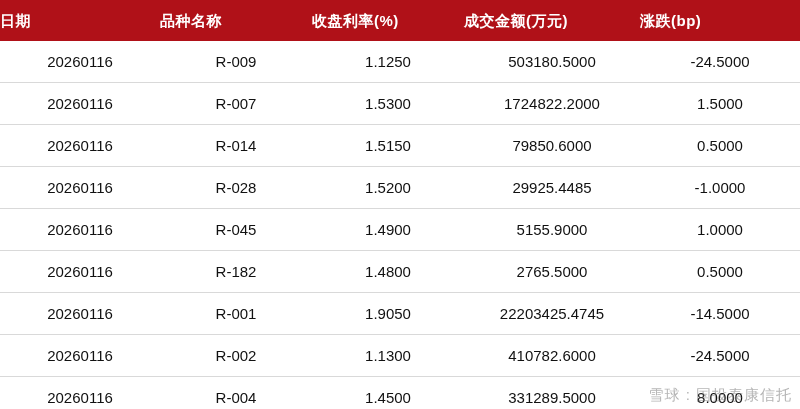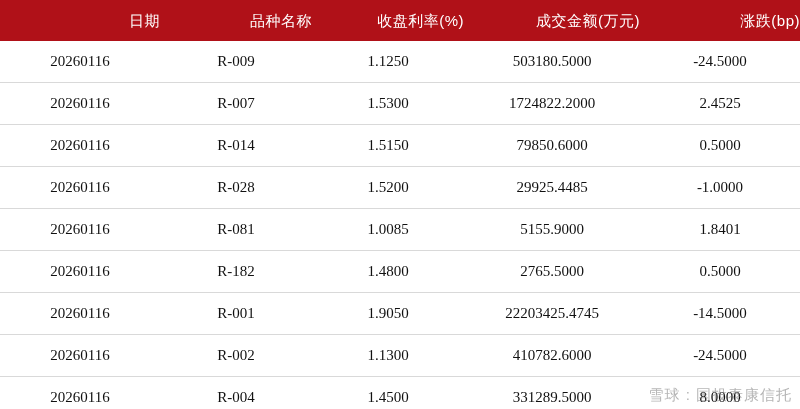--- a/index.html
+++ b/index.html
@@ -27,41 +27,40 @@
   table.rate-table col.c0 { width: 160px; }
   table.rate-table col.c1 { width: 152px; }
   table.rate-table col.c2 { width: 152px; }
   table.rate-table col.c3 { width: 176px; }
   table.rate-table col.c4 { width: 160px; }
 
   thead th {
     background: #b01118;
     color: #ffffff;
     font-size: 15px;
-    font-weight: normal;
+    font-weight: bold;
     height: 41px;
     line-height: 41px;
     padding: 0;
-    text-align: right;
+    text-align: left;
     border: none;
     letter-spacing: 0.5px;
   }
   tbody td {
     height: 41px;
     line-height: 41px;
     padding: 0;
     text-align: center;
     font-size: 15px;
     color: #111111;
     background: #ffffff;
     border-bottom: 1px solid #d9d9d9;
     border-right: none;
     white-space: nowrap;
     overflow: hidden;
-    font-family: Liberation Serif, serif;
   }
   tbody tr:last-child td {
     border-bottom: none;
   }
   .watermark {
     position: absolute;
     right: 8px;
     bottom: 4px;
     font-size: 15px;
     color: rgba(120,120,120,0.55);
@@ -97,42 +96,42 @@
         <td>R-009</td>
         <td>1.1250</td>
         <td>503180.5000</td>
         <td>-24.5000</td>
       </tr>
       <tr>
         <td>20260116</td>
         <td>R-007</td>
         <td>1.5300</td>
         <td>1724822.2000</td>
-        <td>2.4525</td>
+        <td>1.5000</td>
       </tr>
       <tr>
         <td>20260116</td>
         <td>R-014</td>
         <td>1.5150</td>
         <td>79850.6000</td>
         <td>0.5000</td>
       </tr>
       <tr>
         <td>20260116</td>
         <td>R-028</td>
         <td>1.5200</td>
         <td>29925.4485</td>
         <td>-1.0000</td>
       </tr>
       <tr>
         <td>20260116</td>
-        <td>R-081</td>
-        <td>1.0085</td>
+        <td>R-045</td>
+        <td>1.4900</td>
         <td>5155.9000</td>
-        <td>1.8401</td>
+        <td>1.0000</td>
       </tr>
       <tr>
         <td>20260116</td>
         <td>R-182</td>
         <td>1.4800</td>
         <td>2765.5000</td>
         <td>0.5000</td>
       </tr>
       <tr>
         <td>20260116</td>

